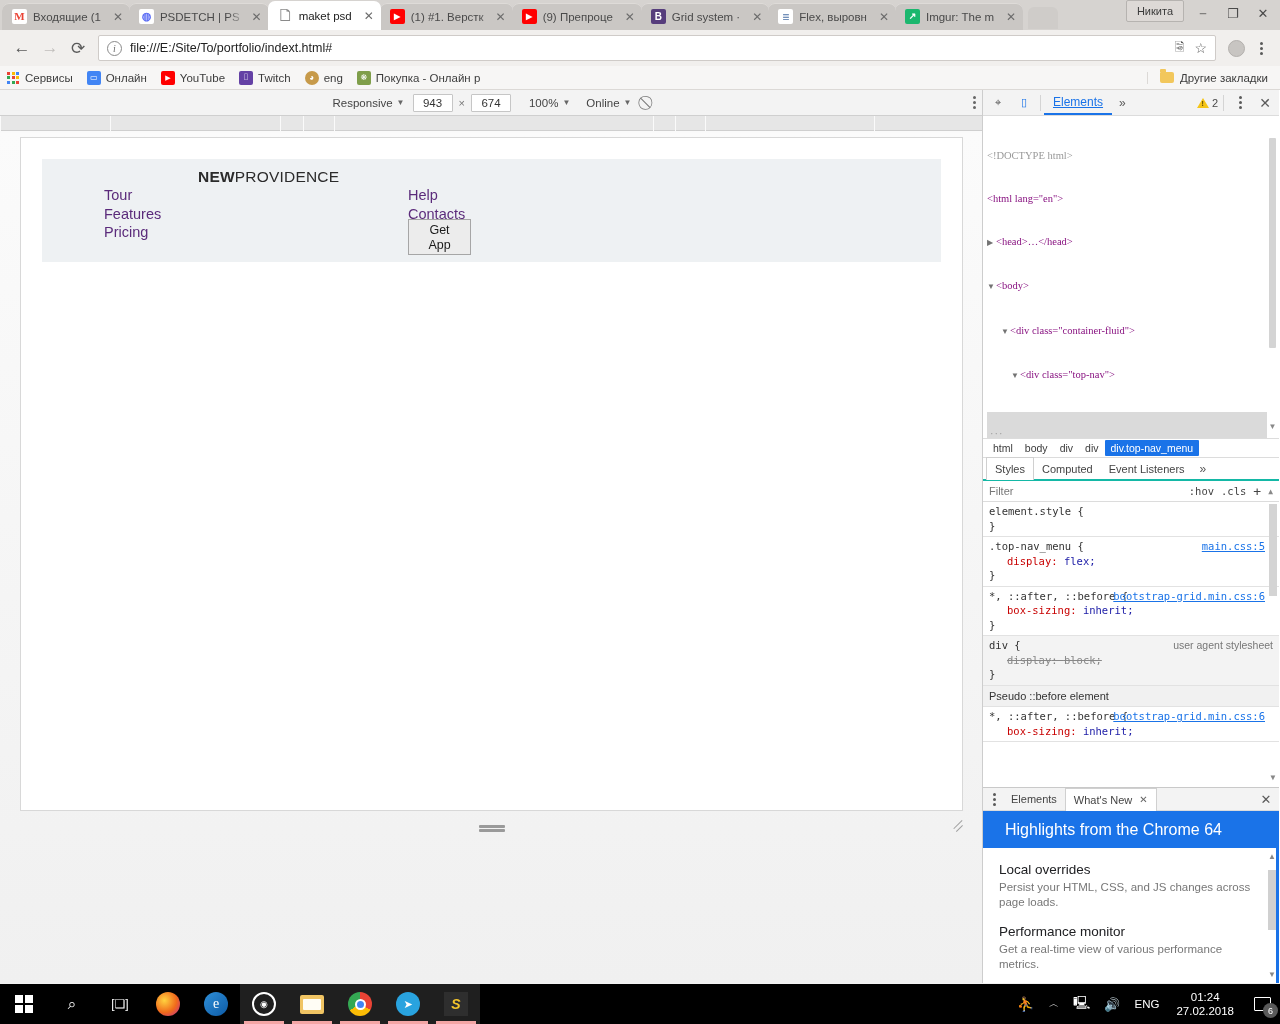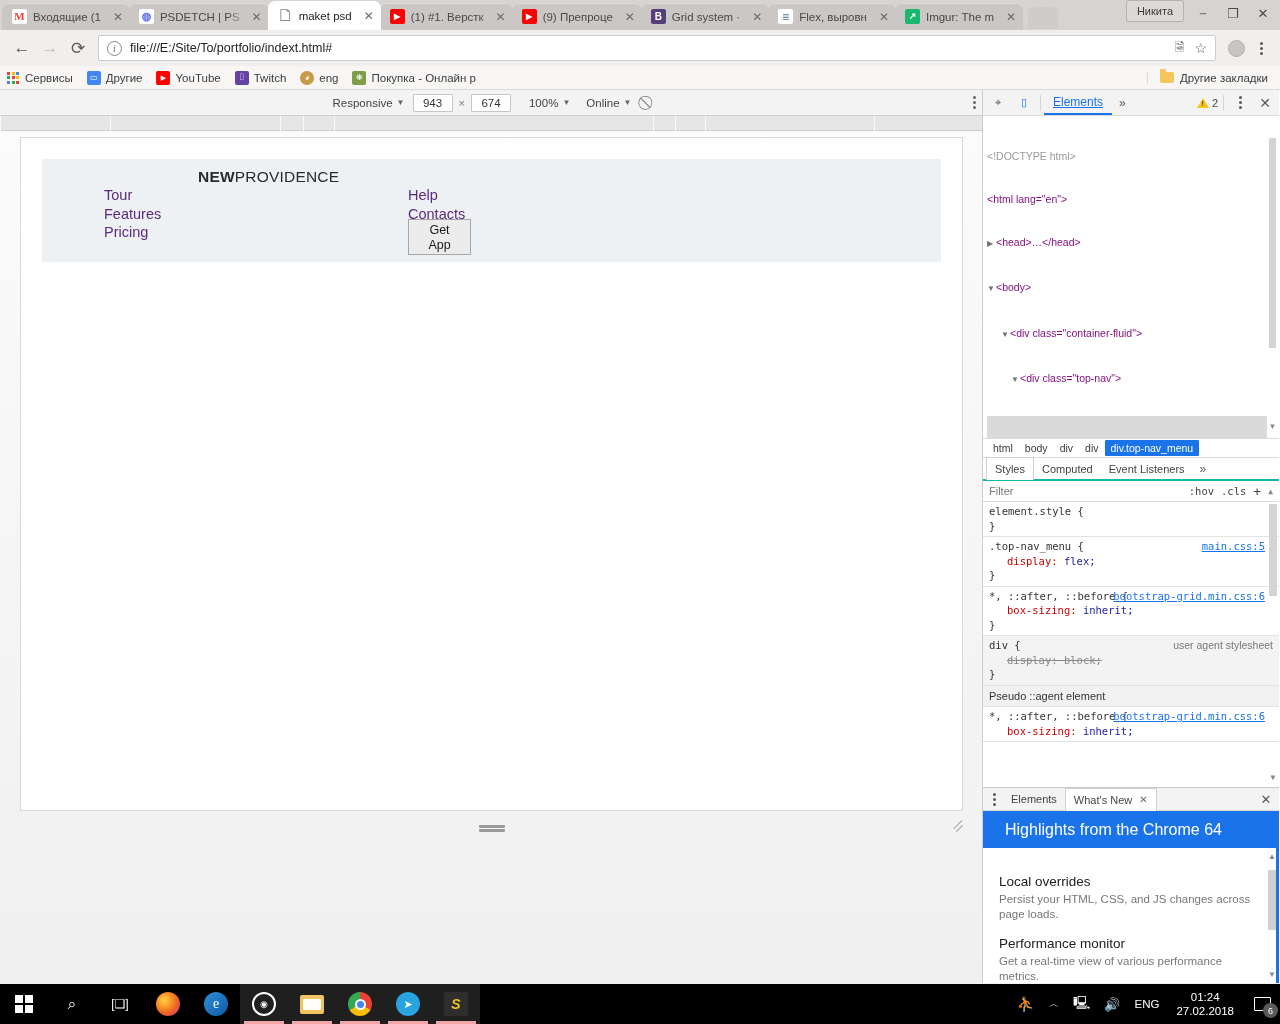--- a/index.html
+++ b/index.html
@@ -163,21 +163,21 @@
   .dt-tab { height: 25px; display: flex; align-items: center; padding: 0 9px; font-size: 12px; color: #444; text-decoration: underline; }
   .dt-tab.active { color: #1a73e8; border-bottom: 2px solid #1a73e8; }
   .dt-chev { padding: 0 7px; color: #5a5a5a; font-size: 12px; }
   .dt-warn { margin-left: auto; display: flex; align-items: center; gap: 3px; color: #4a4a4a; font-size: 11px; padding-right: 2px; }
   .tri-warn { width: 0; height: 0; border-left: 6px solid transparent; border-right: 6px solid transparent; border-bottom: 10px solid #f5c518; position: relative; }
   .tri-warn:after { content: "!"; position: absolute; left: -1.5px; top: 2px; font-size: 7px; color: #5a4500; font-weight: bold; }
   .dt-close { width: 24px; height: 24px; display: flex; align-items: center; justify-content: center; color: #5a5a5a; font-size: 14px; }
 
   .dom-tree {
     height: 322px; overflow: hidden; position: relative;
-    font-family: Liberation Sans, sans-serif; font-size: 10.5px; line-height: 14.4px;
+    font-family: Liberation Serif, serif; font-size: 10.5px; line-height: 14.4px;
     padding: 4px 12px 0 4px; color: #444; white-space: pre-wrap; word-break: break-word;
   }
   .dom-line { padding-left: 0; }
   .tok-tag { color: #881280; }
   .tok-dt { color: #999; }
   .arrow { color: #737373; font-size: 8px; display: inline-block; width: 9px; }
   .sel-row { background: #dadada; }
   .dots-badge { position: absolute; left: 3px; color: #999; letter-spacing: 1px; }
   .tree-scroll { position: absolute; right: 2px; top: 6px; width: 9px; bottom: 4px; }
   .tree-scroll .up, .tree-scroll .down { color: #888; font-size: 8px; text-align: center; }
@@ -216,21 +216,21 @@
   .drawer-tabs { height: 23px; display: flex; align-items: center; background: #f3f3f3; border-bottom: 1px solid #dcdcdc; padding: 0 2px; }
   .drawer-kebab { width: 18px; display: flex; flex-direction: column; align-items: center; gap: 2px; }
   .drawer-kebab i { width: 3px; height: 3px; background: #5a5a5a; border-radius: 50%; }
   .dtab { padding: 0 8px; height: 21px; display: flex; align-items: center; font-size: 11px; color: #444; }
   .dtab.active { background: #fff; border: 1px solid #d0d0d0; border-bottom: none; height: 23px; }
   .dtab .x { margin-left: 7px; font-size: 10px; color: #666; }
   .drawer-close { margin-left: auto; width: 22px; display: flex; align-items: center; justify-content: center; color: #5a5a5a; font-size: 13px; }
   .whatsnew-banner { background: #1a73e8; color: #fff; height: 37px; display: flex; align-items: center; padding: 0 22px; font-size: 16px; }
   .whatsnew-body { flex: 1; padding: 14px 16px 0 16px; position: relative; overflow: hidden; }
   .wn-item { margin-bottom: 14px; }
-  .wn-title { font-size: 13.5px; color: #202124; margin-bottom: 3px; margin-top: 12px; }
+  .wn-title { font-size: 13.5px; color: #202124; margin-bottom: 3px; }
   .wn-desc { font-size: 11.5px; color: #777; line-height: 15px; }
   .wn-scroll { position: absolute; right: 2px; top: 4px; bottom: 4px; width: 10px; }
   .wn-scroll .bar { position: absolute; top: 18px; width: 8px; left: 1px; height: 60px; background: #d0d0d0; }
   .wn-scroll .up { position: absolute; top: 0; left: 1px; width: 8px; text-align: center; color: #888; font-size: 8px; }
   .wn-scroll .down { position: absolute; bottom: 0; left: 1px; width: 8px; text-align: center; color: #888; font-size: 8px; }
   .blue-edge { position: absolute; right: 0; top: 0; bottom: 0; width: 3px; background: #1a73e8; }
 
   
   .chrome-bottom { height: 25px; background: #f2f2f2; }
 
@@ -344,21 +344,21 @@
               <b style="background:#fbbc05"></b>
               <b style="background:#4285f4"></b>
               <b style="background:#34a853"></b>
               <b style="background:#ea4335"></b>
             </span>
         </span>
         <span>Сервисы</span>
       </div>
       <div class="bm">
         <span class="bicon" style="background:#4285f4;font-size:8px;">▭</span>
-        <span>Другие</span>
+        <span>Онлайн</span>
       </div>
       <div class="bm">
         <span class="bicon" style="background:#ff0000;font-size:7px;">▶</span>
         <span>YouTube</span>
       </div>
       <div class="bm">
         <span class="bicon" style="background:#6441a5;font-size:9px;">⌷</span>
         <span>Twitch</span>
       </div>
       <div class="bm">
@@ -534,21 +534,21 @@
             <div class="sel-name">*, ::after, ::before {</div>
             <div class="prop"><span>box-sizing</span>: <span class="val">inherit;</span></div>
             <div class="sel-name">}</div>
           </div>
           <div class="rule grayhdr">
             <span class="src-ua">user agent stylesheet</span>
             <div class="sel-name">div {</div>
             <div class="prop struck"><span>display</span>: <span class="val">block;</span></div>
             <div class="sel-name">}</div>
           </div>
-          <div class="pseudo-hdr">Pseudo ::agent element</div>
+          <div class="pseudo-hdr">Pseudo ::before element</div>
           <div class="rule">
             <a class="src-link" href="#">bootstrap-grid.min.css:6</a>
             <div class="sel-name">*, ::after, ::before {</div>
             <div class="prop"><span>box-sizing</span>: <span class="val">inherit;</span></div>
           </div>
           <div class="styles-scroll">
             <div class="bar"></div>
             <div class="down">▼</div>
           </div>
         </div>

